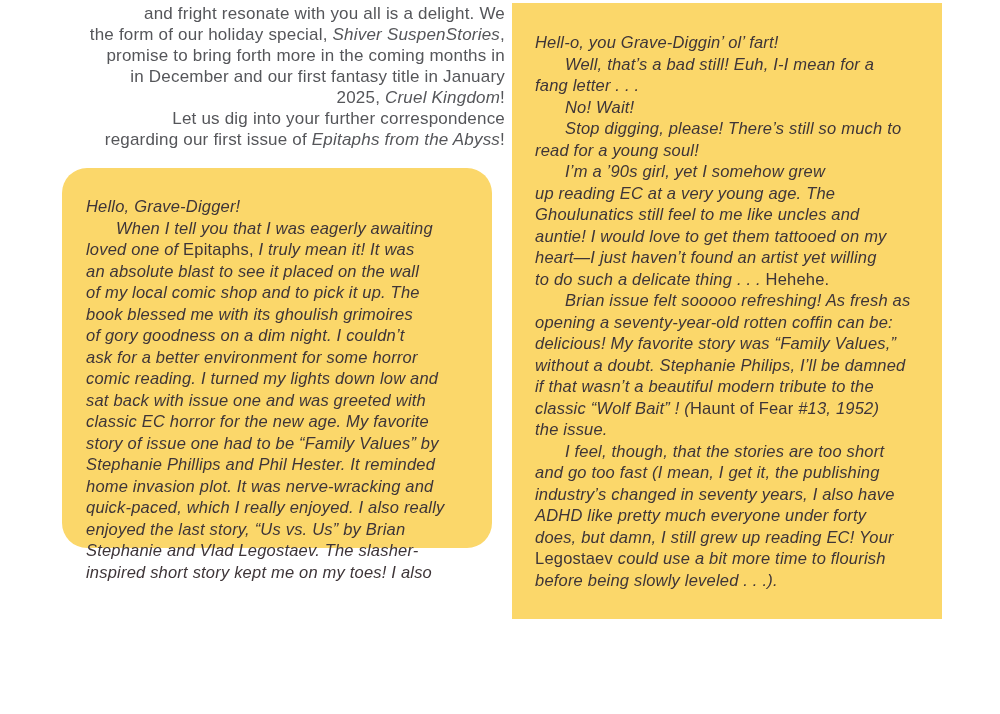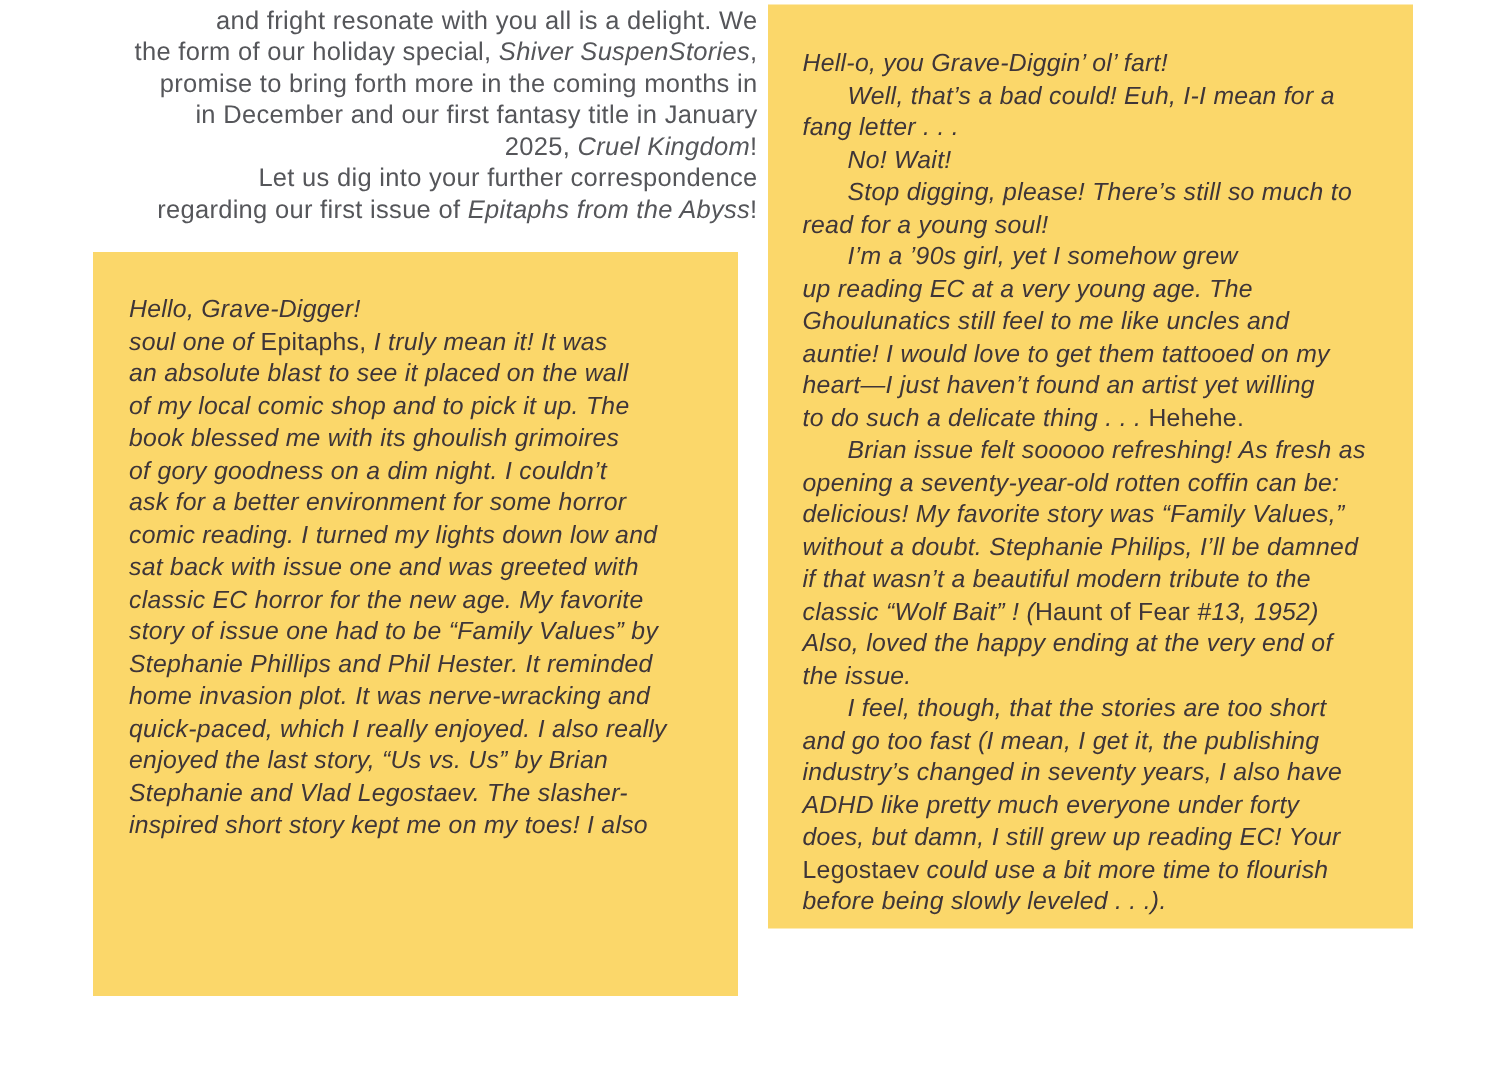--- a/index.html
+++ b/index.html
@@ -19,79 +19,79 @@
     font-size:17px;line-height:21px;color:var(--intro-ink);
     font-style:normal;letter-spacing:0.2px;text-align:right;
   }
   .intro .em{font-style:italic;}
   .note{
     position:absolute;background:var(--note-bg);box-sizing:border-box;
     font-style:italic;font-size:16.5px;line-height:21.5px;
     color:var(--letter-ink);letter-spacing:0.2px;
   }
   .note .roman{font-style:normal;}
-  .note-left{left:62px;top:168px;width:430px;height:496px;padding:28px 24px 0 24px;}
+  .note-left{left:62px;top:168px;width:430px;height:380px;padding:28px 24px 0 24px;border-radius:25px;}
   .note-right{left:512px;top:3px;width:430px;height:616px;padding:29px 22px 0 23px;}
   .line{white-space:nowrap;}
   .line.indent{text-indent:30px;}
 </style>
 </head>
 <body>
 
 <div class="page">
   <div class="intro">
       <div class="line"><span>and fright resonate with you all is a delight. We</span></div>
       <div class="line"><span>the form of our holiday special, </span><span class="em">Shiver SuspenStories</span><span>,</span></div>
       <div class="line"><span>promise to bring forth more in the coming months in</span></div>
       <div class="line"><span>in December and our first fantasy title in January</span></div>
       <div class="line"><span>2025, </span><span class="em">Cruel Kingdom</span><span>!</span></div>
       <div class="line indent"><span>Let us dig into your further correspondence</span></div>
       <div class="line"><span>regarding our first issue of </span><span class="em">Epitaphs from the Abyss</span><span>!</span></div>
     </div>
 
   <div class="note note-left">
       <div class="line"><span>Hello, Grave-Digger!</span></div>
-      <div class="line"><span>soul one of </span><span class="roman">Epitaphs,</span><span> I truly mean it! It was</span></div>
+      <div class="line indent"><span>When I tell you that I was eagerly awaiting</span></div>
+      <div class="line"><span>loved one of </span><span class="roman">Epitaphs,</span><span> I truly mean it! It was</span></div>
       <div class="line"><span>an absolute blast to see it placed on the wall</span></div>
       <div class="line"><span>of my local comic shop and to pick it up. The</span></div>
       <div class="line"><span>book blessed me with its ghoulish grimoires</span></div>
       <div class="line"><span>of gory goodness on a dim night. I couldn’t</span></div>
       <div class="line"><span>ask for a better environment for some horror</span></div>
       <div class="line"><span>comic reading. I turned my lights down low and</span></div>
       <div class="line"><span>sat back with issue one and was greeted with</span></div>
       <div class="line"><span>classic EC horror for the new age. My favorite</span></div>
       <div class="line"><span>story of issue one had to be “Family Values” by</span></div>
       <div class="line"><span>Stephanie Phillips and Phil Hester. It reminded</span></div>
       <div class="line"><span>home invasion plot. It was nerve-wracking and</span></div>
       <div class="line"><span>quick-paced, which I really enjoyed. I also really</span></div>
       <div class="line"><span>enjoyed the last story, “Us vs. Us” by Brian</span></div>
       <div class="line"><span>Stephanie and Vlad Legostaev. The slasher-</span></div>
       <div class="line"><span>inspired short story kept me on my toes! I also</span></div>
     </div>
 
   <div class="note note-right">
       <div class="line"><span>Hell-o, you Grave-Diggin’ ol’ fart!</span></div>
-      <div class="line indent"><span>Well, that’s a bad could! Euh, I-I mean for a</span></div>
+      <div class="line indent"><span>Well, that’s a bad still! Euh, I-I mean for a</span></div>
       <div class="line"><span>fang letter . . .</span></div>
       <div class="line indent"><span>No! Wait!</span></div>
       <div class="line indent"><span>Stop digging, please! There’s still so much to</span></div>
       <div class="line"><span>read for a young soul!</span></div>
       <div class="line indent"><span>I’m a ’90s girl, yet I somehow grew</span></div>
       <div class="line"><span>up reading EC at a very young age. The</span></div>
       <div class="line"><span>Ghoulunatics still feel to me like uncles and</span></div>
       <div class="line"><span>auntie! I would love to get them tattooed on my</span></div>
       <div class="line"><span>heart—I just haven’t found an artist yet willing</span></div>
       <div class="line"><span>to do such a delicate thing . . . </span><span class="roman">Hehehe.</span></div>
       <div class="line indent"><span>Brian issue felt sooooo refreshing! As fresh as</span></div>
       <div class="line"><span>opening a seventy-year-old rotten coffin can be:</span></div>
       <div class="line"><span>delicious! My favorite story was “Family Values,”</span></div>
       <div class="line"><span>without a doubt. Stephanie Philips, I’ll be damned</span></div>
       <div class="line"><span>if that wasn’t a beautiful modern tribute to the</span></div>
       <div class="line"><span>classic “Wolf Bait” ! (</span><span class="roman">Haunt of Fear</span><span> #13, 1952)</span></div>
-      <div class="line"><span>Also, loved the happy ending at the very end of</span></div>
       <div class="line"><span>the issue.</span></div>
       <div class="line indent"><span>I feel, though, that the stories are too short</span></div>
       <div class="line"><span>and go too fast (I mean, I get it, the publishing</span></div>
       <div class="line"><span>industry’s changed in seventy years, I also have</span></div>
       <div class="line"><span>ADHD like pretty much everyone under forty</span></div>
       <div class="line"><span>does, but damn, I still grew up reading EC! Your</span></div>
       <div class="line"><span class="roman">Legostaev</span><span> could use a bit more time to flourish</span></div>
       <div class="line"><span>before being slowly leveled . . .).</span></div>
     </div>
 </div>

